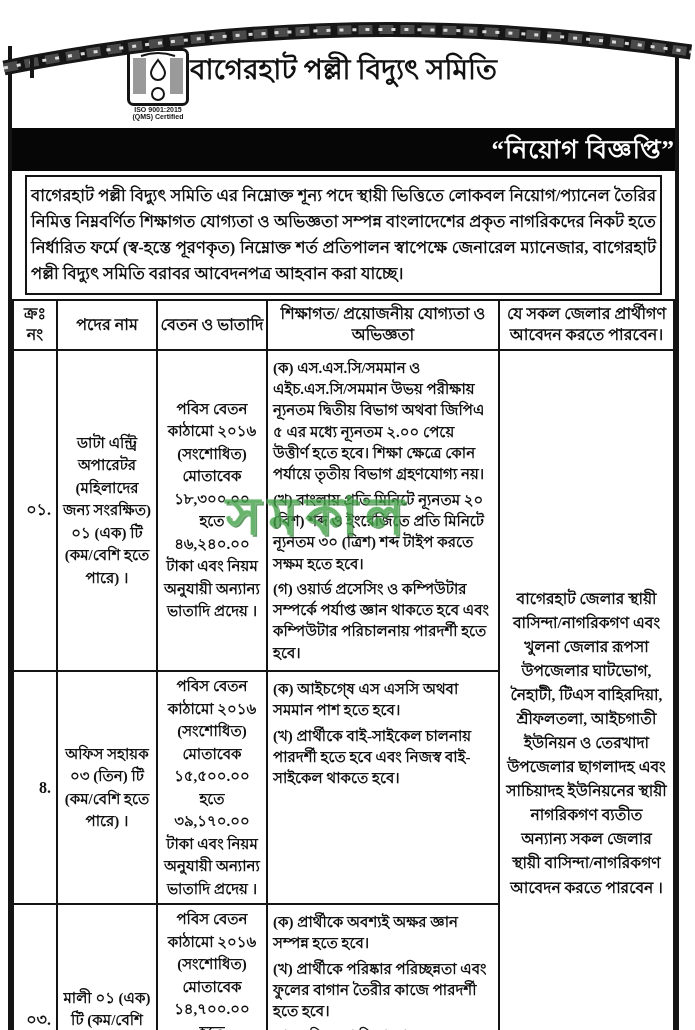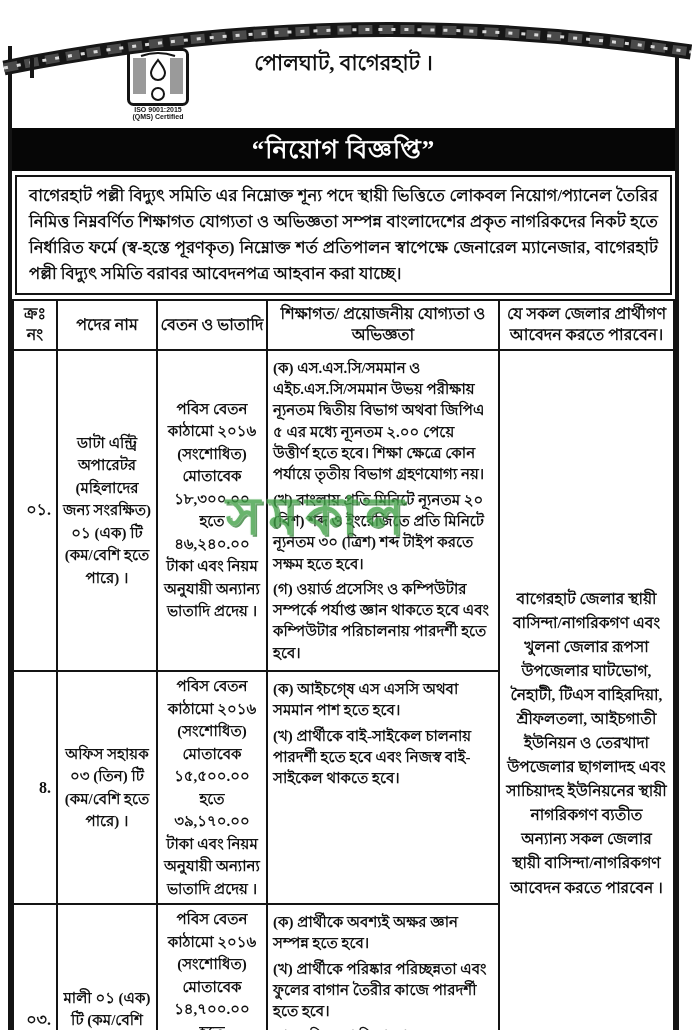--- a/index.html
+++ b/index.html
@@ -15,26 +15,26 @@
   }
   
   .hdr{position:relative;height:78px;padding-top:4px;}
   .logo{position:absolute;left:104px;top:2px;width:84px;text-align:center;}
   .logo svg{display:block;margin:0 auto;}
   .logo-cap{font-size:7px;font-weight:bold;line-height:1.05;font-family:"Liberation Sans",sans-serif;letter-spacing:0;}
   .org-name{text-align:center;font-size:28px;font-weight:bold;line-height:1.15;padding-top:4px;}
   .org-loc{text-align:center;font-size:21px;font-weight:bold;line-height:1.3;}
   
   .banner{
-    background:#060606;color:#fff;text-align:center;font-size:25px;font-weight:bold;
+    background:#060606;color:#fff;text-align:right;font-size:25px;font-weight:bold;
     height:43px;line-height:43px;letter-spacing:1px;
   }
   
   .intro{
-    margin:4px 3px;border:2px solid #141414;padding:6px 12px;
+    margin:4px 13px;border:2px solid #141414;padding:6px 4px;
     font-size:16.5px;font-weight:bold;text-align:justify;line-height:1.58;
   }
   
   table{width:100%;border-collapse:collapse;table-layout:fixed;}
   th,td{border:2px solid #141414;vertical-align:middle;box-sizing:border-box;}
   th{font-size:16px;font-weight:bold;text-align:center;padding:3px 2px;line-height:1.3;}
   td{font-size:15px;padding:3px 5px;}
   .c-serial{text-align:right;font-weight:bold;font-size:16px;}
   .c-post,.c-salary{text-align:center;font-weight:bold;line-height:1.5;}
   .c-qual{vertical-align:top;}
@@ -70,21 +70,21 @@
         <rect x="43" y="10" width="13" height="36" fill="#9a9a9a"></rect>
         <path d="M31 12 c5 7 7 9 7 13 a7 7 0 1 1 -14 0 c0 -4 2 -6 7 -13 z" fill="none" stroke="#141414" stroke-width="2"></path>
         <circle cx="31" cy="46" r="6" fill="none" stroke="#141414" stroke-width="2"></circle>
         <path d="M14 8 Q31 2 48 8" fill="none" stroke="#141414" stroke-width="2"></path>
       </svg>
       <div class="logo-cap">
         <div>ISO 9001:2015</div>
         <div>(QMS) Certified</div>
       </div>
     </div>
-    <div class="org-loc">পোলঘাট, বাগেরহাট ।</div>
+    <div class="org-name">বাগেরহাট পল্লী বিদ্যুৎ সমিতি</div>
   </div>
 
   <div class="banner">“নিয়োগ বিজ্ঞপ্তি”</div>
 
   <div class="intro">বাগেরহাট পল্লী বিদ্যুৎ সমিতি এর নিম্নোক্ত শূন্য পদে স্থায়ী ভিত্তিতে লোকবল নিয়োগ/প্যানেল তৈরির নিমিত্ত নিম্নবর্ণিত শিক্ষাগত যোগ্যতা ও অভিজ্ঞতা সম্পন্ন বাংলাদেশের প্রকৃত নাগরিকদের নিকট হতে নির্ধারিত ফর্মে (স্ব-হস্তে পূরণকৃত) নিম্নোক্ত শর্ত প্রতিপালন স্বাপেক্ষে জেনারেল ম্যানেজার, বাগেরহাট পল্লী বিদ্যুৎ সমিতি বরাবর আবেদনপত্র আহবান করা যাচ্ছে।</div>
 
   <table>
     <colgroup>
       <col style="width:44px">
         <col style="width:100px">

